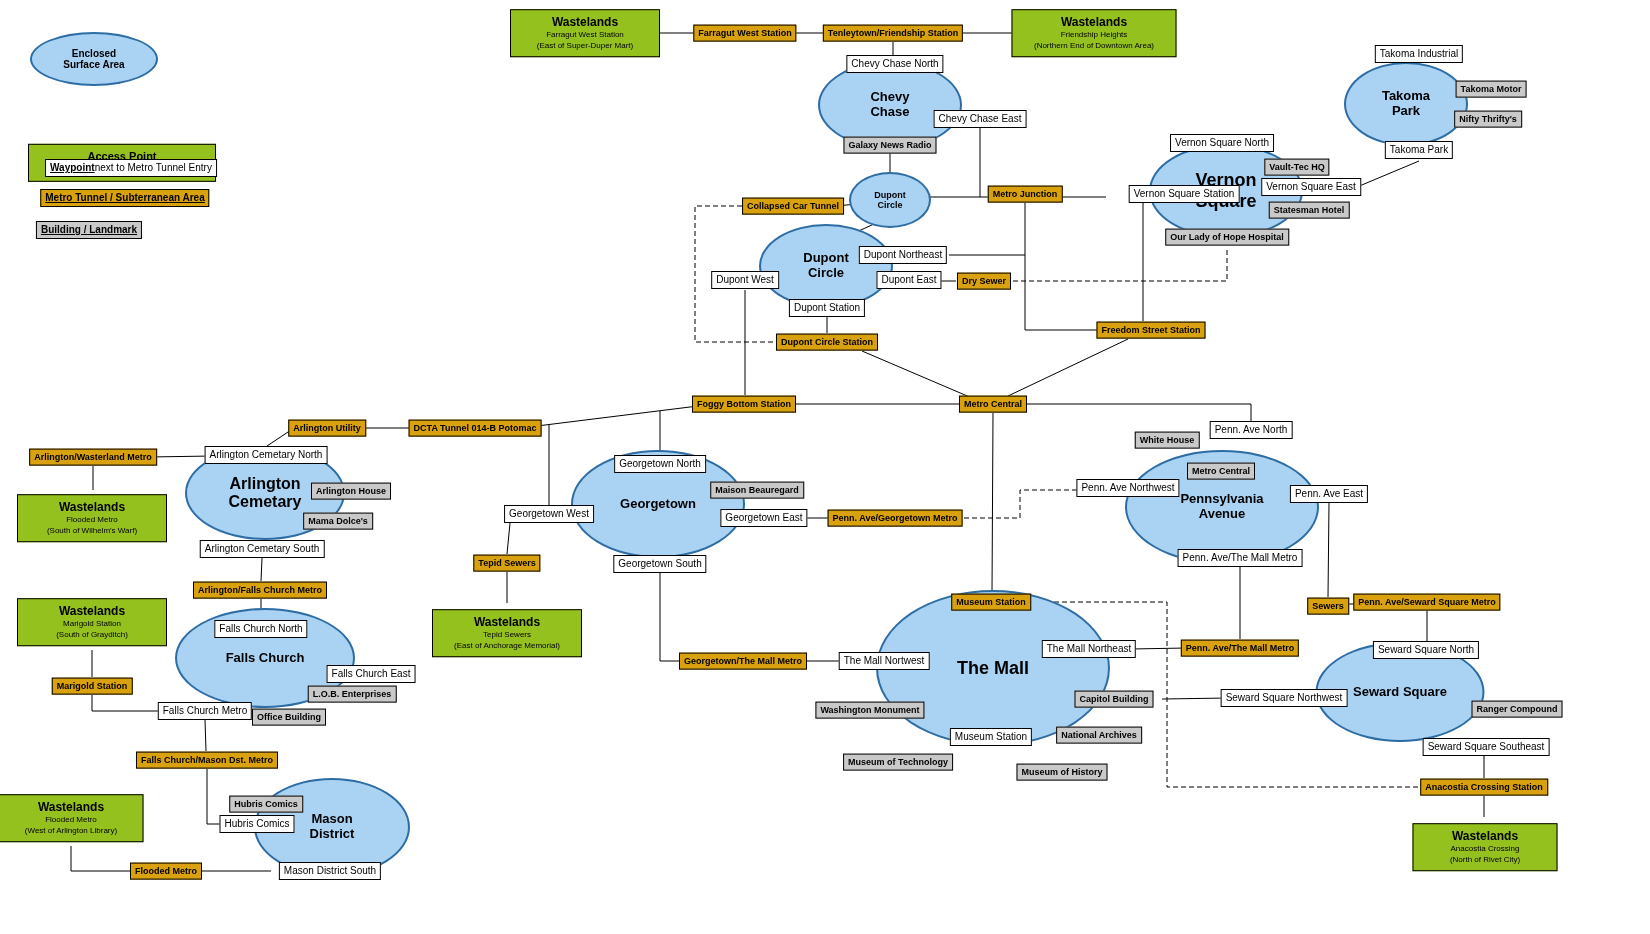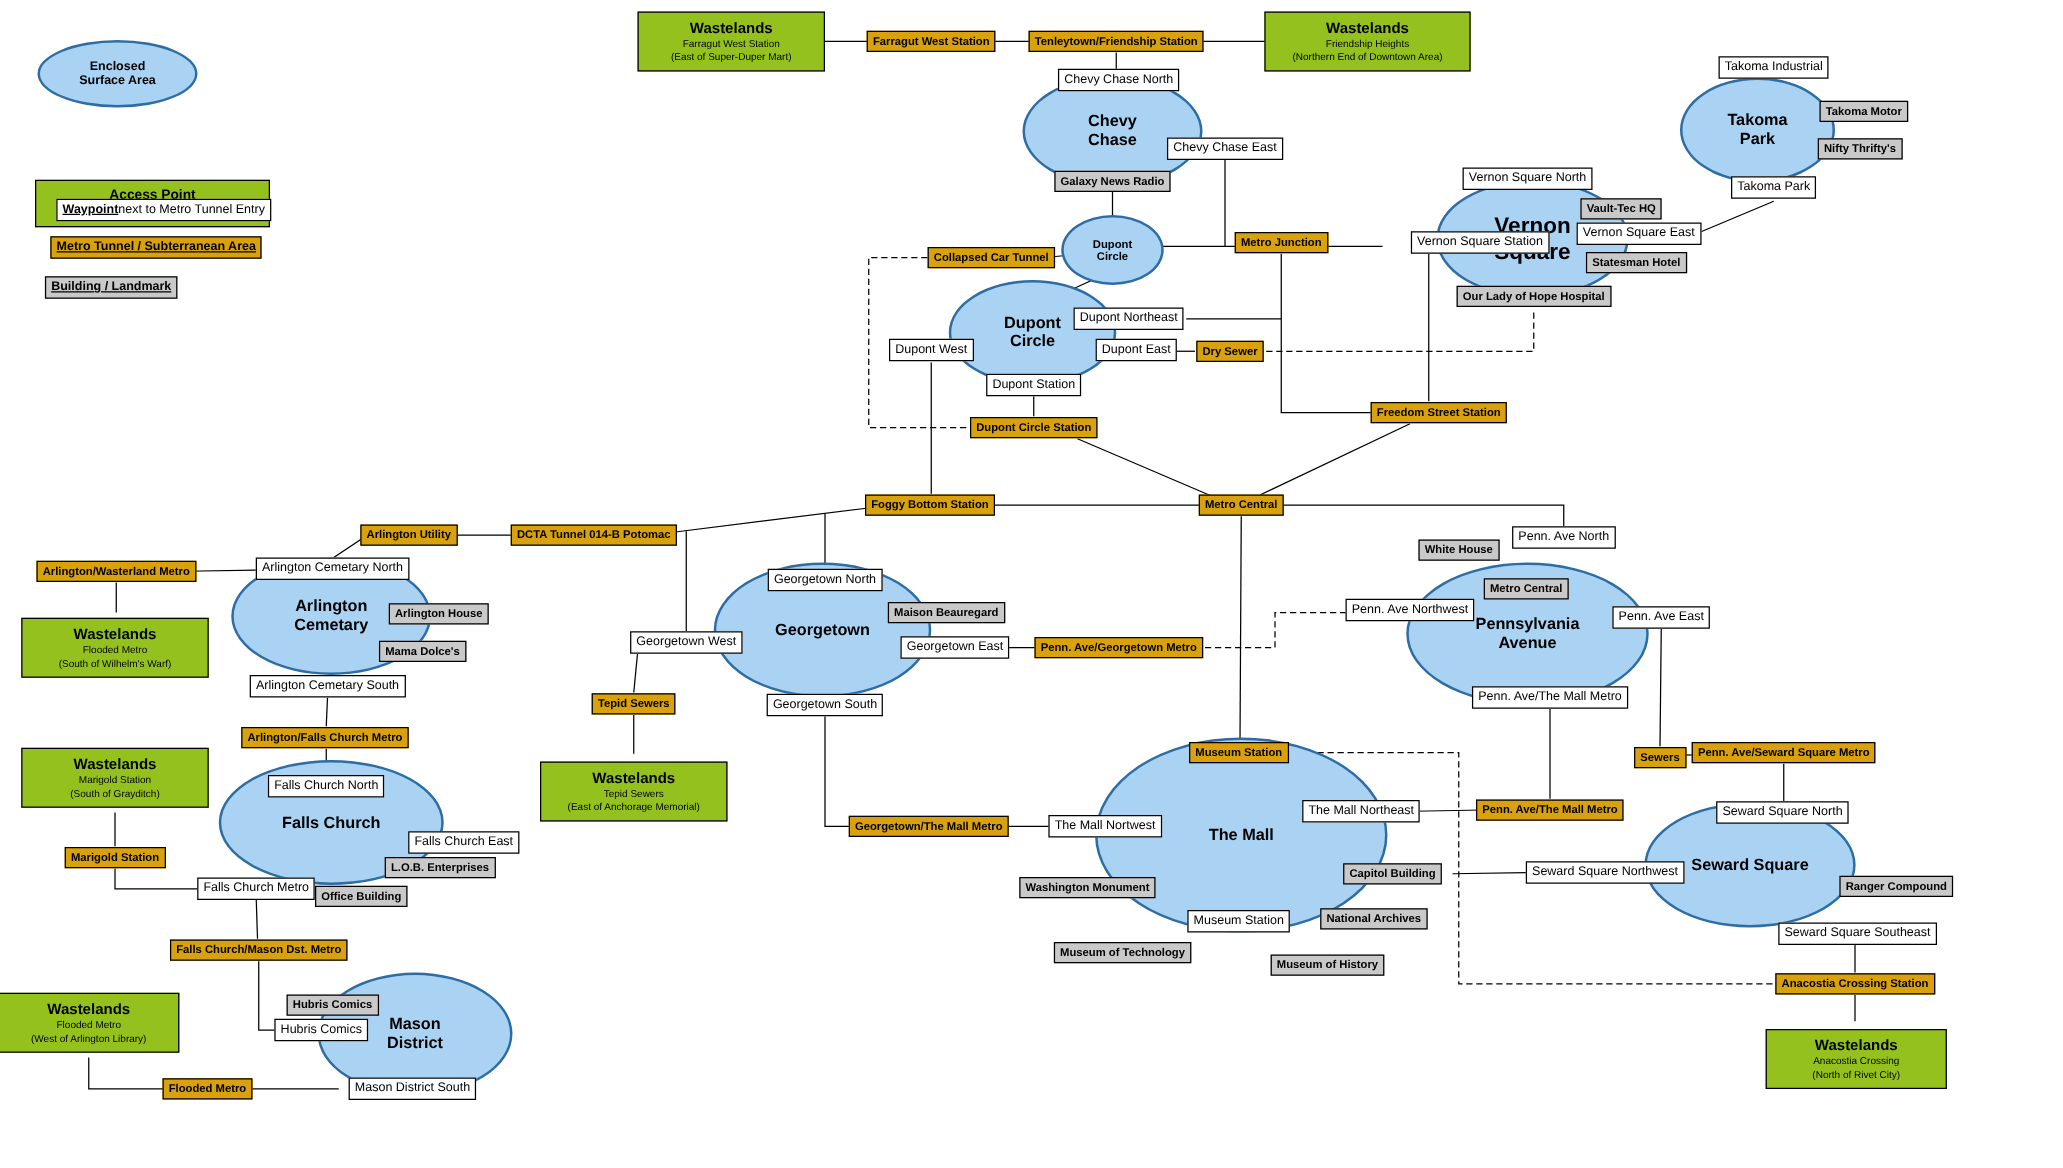--- a/index.html
+++ b/index.html
@@ -104,32 +104,32 @@
         <div class="ln ln0">Vernon</div>
         <div class="ln ln1">Square</div>
       </div>
       <div class="node area" style="left: 1406px; top: 104px; width: 120px; height: 80px; font-size: 13px;">
         <div class="ln ln0">Takoma</div>
         <div class="ln ln1">Park</div>
       </div>
       <div class="node area" style="left: 658px; top: 504px; width: 170px; height: 104px; font-size: 13px;">
         <div class="ln ln0">Georgetown</div>
       </div>
-      <div class="node area" style="left: 265px; top: 493px; width: 156px; height: 90px; font-size: 13px;">
+      <div class="node area" style="left: 265px; top: 493px; width: 156px; height: 90px; font-size: 16px;">
         <div class="ln ln0">Arlington</div>
         <div class="ln ln1">Cemetary</div>
       </div>
       <div class="node area" style="left: 265px; top: 658px; width: 176px; height: 96px; font-size: 13px;">
         <div class="ln ln0">Falls Church</div>
       </div>
       <div class="node area" style="left: 332px; top: 827px; width: 152px; height: 94px; font-size: 13px;">
         <div class="ln ln0">Mason</div>
         <div class="ln ln1">District</div>
       </div>
-      <div class="node area" style="left: 993px; top: 668px; width: 230px; height: 152px; font-size: 13px;">
+      <div class="node area" style="left: 993px; top: 668px; width: 230px; height: 152px; font-size: 18px;">
         <div class="ln ln0">The Mall</div>
       </div>
       <div class="node area" style="left: 1222px; top: 507px; width: 190px; height: 110px; font-size: 13px;">
         <div class="ln ln0">Pennsylvania</div>
         <div class="ln ln1">Avenue</div>
       </div>
       <div class="node area" style="left: 1400px; top: 692px; width: 165px; height: 96px; font-size: 13px;">
         <div class="ln ln0">Seward Square</div>
       </div>
       <div class="node access legend" style="left: 122px; top: 121px; width: 178px; margin-top: 42px;">

